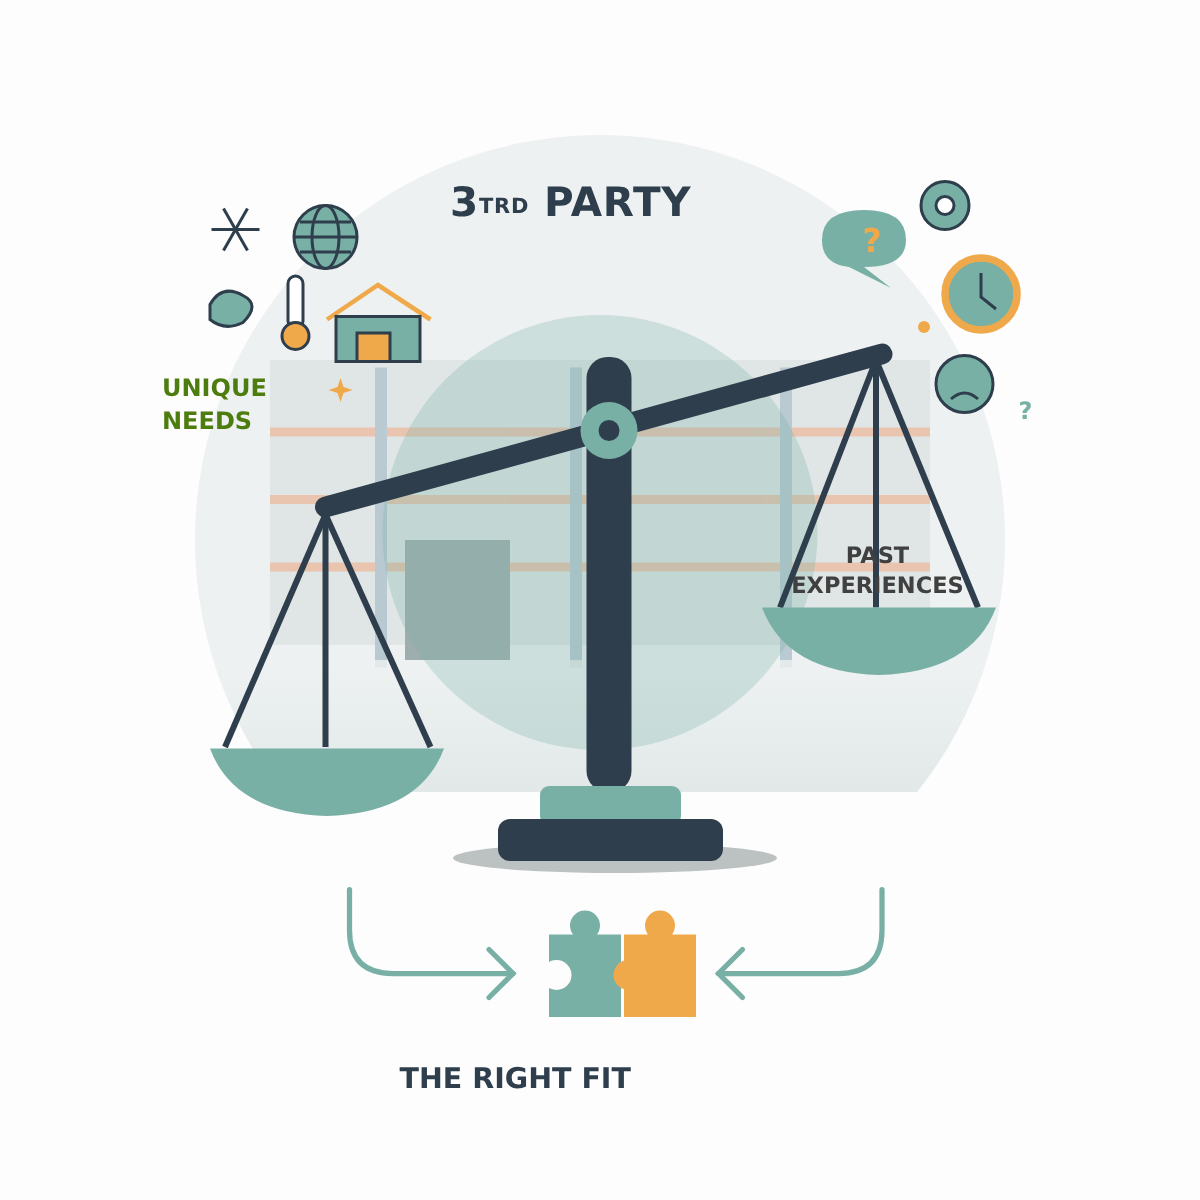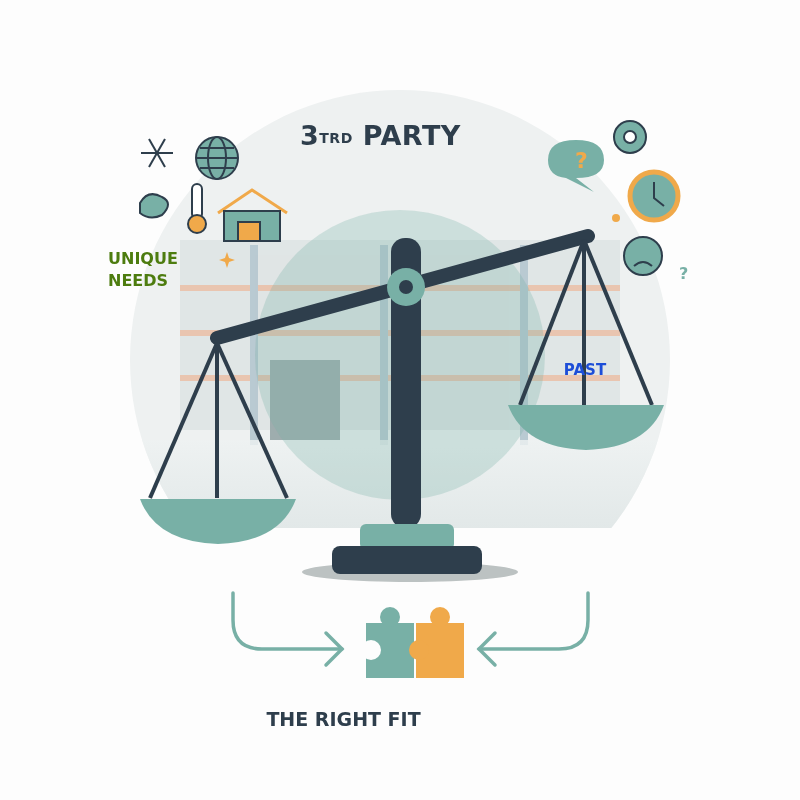--- a/index.html
+++ b/index.html
@@ -1,21 +1,21 @@
 <!DOCTYPE html>
 <html><head>
 <meta charset="utf-8">
 <style>
   html, body { margin:0; padding:0; }
   body { width:800px; height:800px; background:#fdfdfd; position:relative; overflow:hidden; font-family:"DejaVu Sans", sans-serif; }
   .abs { position:absolute; }
   .title { left:300px; top:118px; width:220px; text-align:left; color:#2e3e4c; font-weight:bold; font-size:27px; line-height:36px; letter-spacing:0.5px; }
   .title sup { font-size:14px; vertical-align:top; position:relative; top:2px; }
   .label { color:#4d7c0f; font-weight:bold; font-size:16px; line-height:22px; }
-  .past { color:#1d4ed8; font-size:15px; line-height:20px; text-align:center; font-weight:bold; }
+  .past { color:#404040; font-size:15px; line-height:20px; text-align:center; font-weight:bold; }
   .fit { left:0; width:687px; top:708px; text-align:center; font-size:19px; font-weight:bold; color:#2e3e4c; }
 </style>
 </head>
 <body>
 
 <svg class="abs" style="left:0;top:0" width="800" height="800">
   <defs>
     <clipPath id="cc">
         <circle cx="400" cy="360" r="270"></circle>
       </clipPath>
@@ -115,15 +115,16 @@
   <div><span>3</span><sup>TRD</sup><span> PARTY</span></div>
 </div>
 
 <div class="abs label" style="left:108px;top:248px">
   <div>UNIQUE</div>
   <div>NEEDS</div>
 </div>
 
 <div class="abs past" style="left:510px;top:360px;width:150px">
   <div>PAST</div>
+  <div>EXPERIENCES</div>
 </div>
 
 <div class="abs fit">THE RIGHT FIT</div>
 
 </body></html>

